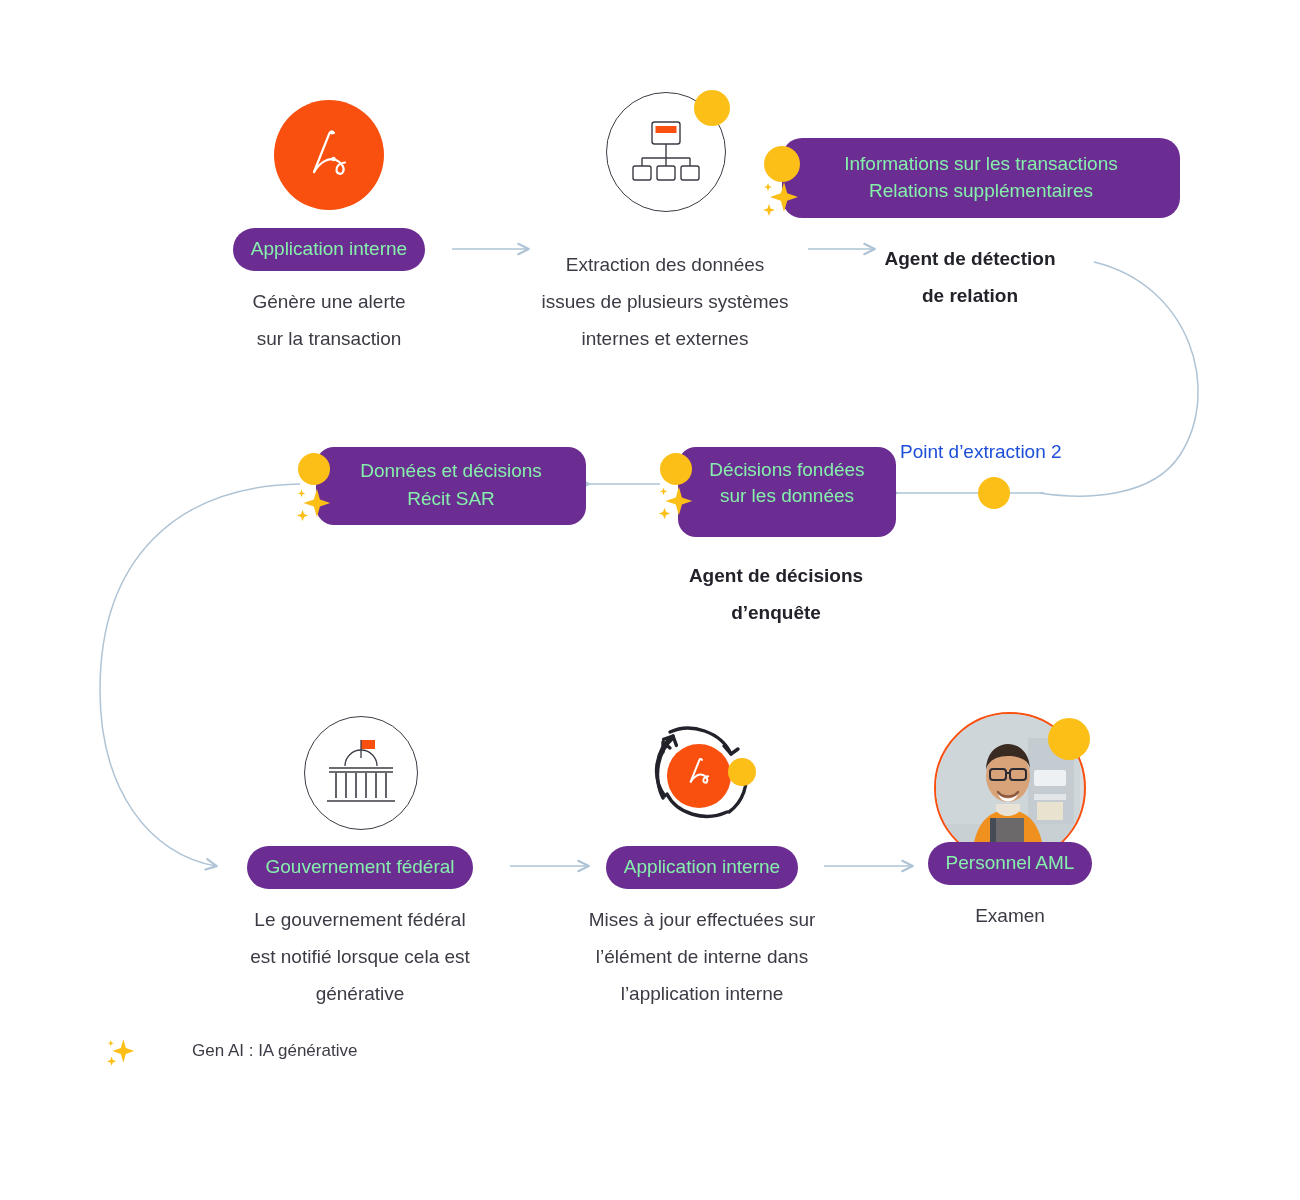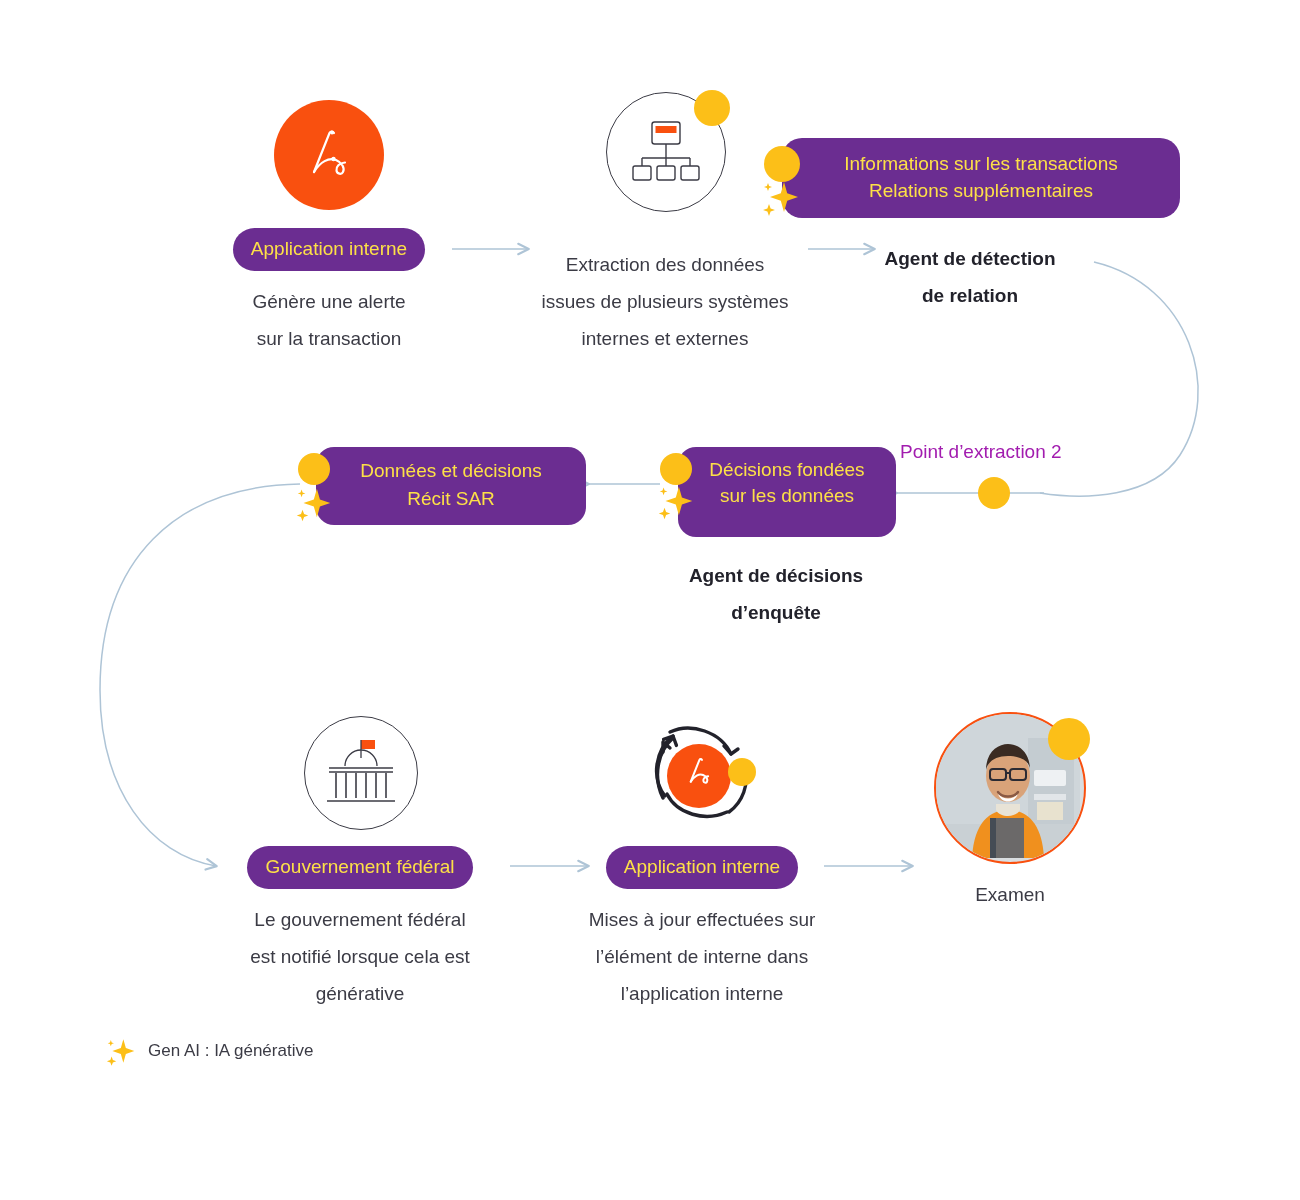--- a/index.html
+++ b/index.html
@@ -13,21 +13,21 @@
   #stage{position:absolute;left:0;top:0;width:1300px;height:1200px;}
 
   
   #connectors{position:absolute;left:0;top:0;width:1300px;height:1200px;pointer-events:none;}
 
   
   .node{position:absolute;display:flex;flex-direction:column;align-items:center;}
 
   
   .pill{
-    background:#6b2d91;color:#fde047;border-radius:22px;
+    background:#6b2d91;color:#86efac;border-radius:22px;
     padding:7px 18px 9px 18px;
     font-size:19px;line-height:27px;text-align:center;white-space:nowrap;
     position:relative;
   }
   .pill.multi{white-space:normal;border-radius:18px;padding:10px 20px 12px 20px;}
 
   
   .caption{
     margin-top:12px;font-size:19px;line-height:37px;text-align:center;color:#3b3b45;
     font-weight:400;
@@ -46,21 +46,21 @@
   }
 
   
   .gold-dot{background:#fcbf18;border-radius:50%;position:absolute;}
 
   
   .sparkle{position:absolute;}
 
   
   #legend{position:absolute;left:98px;top:1032px;}
-  .legend-row{display:flex;align-items:center;height:38px;}
+  .legend-row{display:flex;align-items:center;height:38px;gap:44px;}
   .legend-mark{width:46px;display:flex;align-items:center;justify-content:center;}
   .legend-text{font-size:17px;color:#3b3b45;margin-left:4px;}
 
   
   .avatar{
     width:148px;height:148px;border-radius:50%;overflow:hidden;position:relative;
     border:2px solid #f9500f;background:#d9dde0;
   }
 </style>
 </head>
@@ -149,21 +149,21 @@
       <path d="M26,8 L29.2,19.3 L40,23 L29.2,26.7 L26,38 L22.8,26.7 L12,23 L22.8,19.3 Z" fill="#fcbf18"></path>
       <path d="M11,30 L12.6,34.4 L17,36 L12.6,37.6 L11,42 L9.4,37.6 L5,36 L9.4,34.4 Z" fill="#fcbf18"></path>
       <path d="M10,9 L11.1,12.1 L14,13 L11.1,13.9 L10,17 L8.9,13.9 L6,13 L8.9,12.1 Z" fill="#fcbf18"></path>
     </svg>
     <div class="caption bold" style="margin-top:22px;width:420px;">
       <div>Agent de détection</div>
       <div>de relation</div>
     </div>
   </div>
 
-  <div style="position:absolute;left:900px;top:441px;font-size:19px;color:#a21caf;">
+  <div style="position:absolute;left:900px;top:441px;font-size:19px;color:#1d4ed8;">
     <span>Point d’extraction 2</span>
   </div>
   <div class="gold-dot" style="width:32px;height:32px;left:978px;top:477px;"></div>
 
   <div style="position:absolute;left:656px;top:447px;width:240px;">
     <div class="pill multi" style="margin-left:22px;border-radius:18px;padding:10px 20px 28px 20px;font-size:19px;line-height:26px;">
       <div>Décisions fondées</div>
       <div>sur les données</div>
     </div>
     <div class="gold-dot" style="width:32px;height:32px;left:4px;top:6px;"></div>
@@ -267,20 +267,23 @@
           <rect x="74" y="55" width="16" height="11" rx="3" fill="none" stroke="#2b2b33" stroke-width="2"></rect>
           <line x1="70" y1="59" x2="74" y2="59" stroke="#2b2b33" stroke-width="2"></line>
           <path d="M62,78 C66,84 78,84 82,78" fill="none" stroke="#8a5a44" stroke-width="2.4" stroke-linecap="round"></path>
           <path d="M62,80 C68,86 76,86 82,80 C78,90 66,90 62,80 Z" fill="#fff"></path>
           <path d="M56,104 L56,144 L88,144 L88,104 Z" fill="#5f6670" opacity="0.92"></path>
           <path d="M54,104 L54,144 L60,144 L60,104 Z" fill="#454c55"></path>
         </svg>
       </div>
       <div class="gold-dot" style="width:42px;height:42px;right:-4px;top:6px;"></div>
     </div>
+    <div class="pill" style="margin-top:-22px;">
+      <span>Personnel AML</span>
+    </div>
     <div class="caption">
       <div>Examen</div>
     </div>
   </div>
 
   <div id="legend">
     <div class="legend-row">
       <div class="legend-mark">
         <svg width="36" height="36" viewBox="0 0 46 46">
           <path d="M26,8 L29.2,19.3 L40,23 L29.2,26.7 L26,38 L22.8,26.7 L12,23 L22.8,19.3 Z" fill="#fcbf18"></path>

